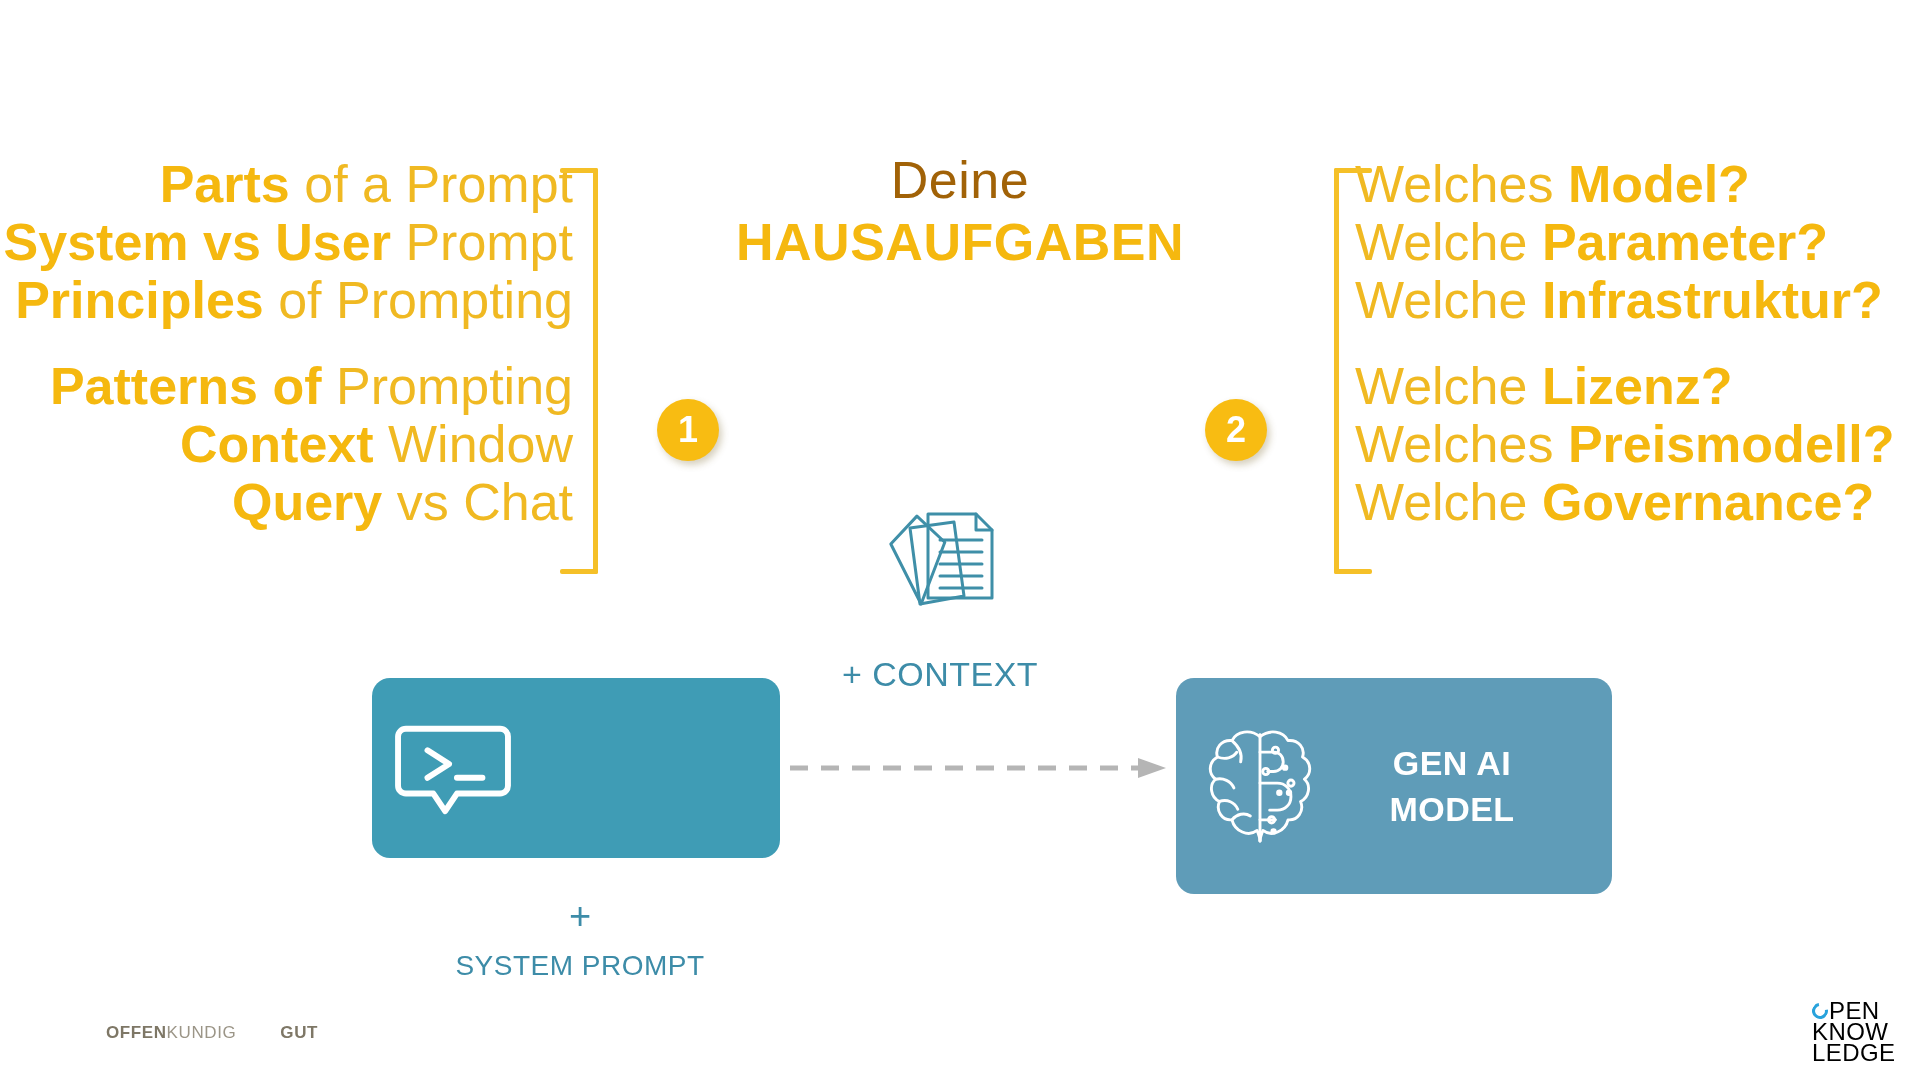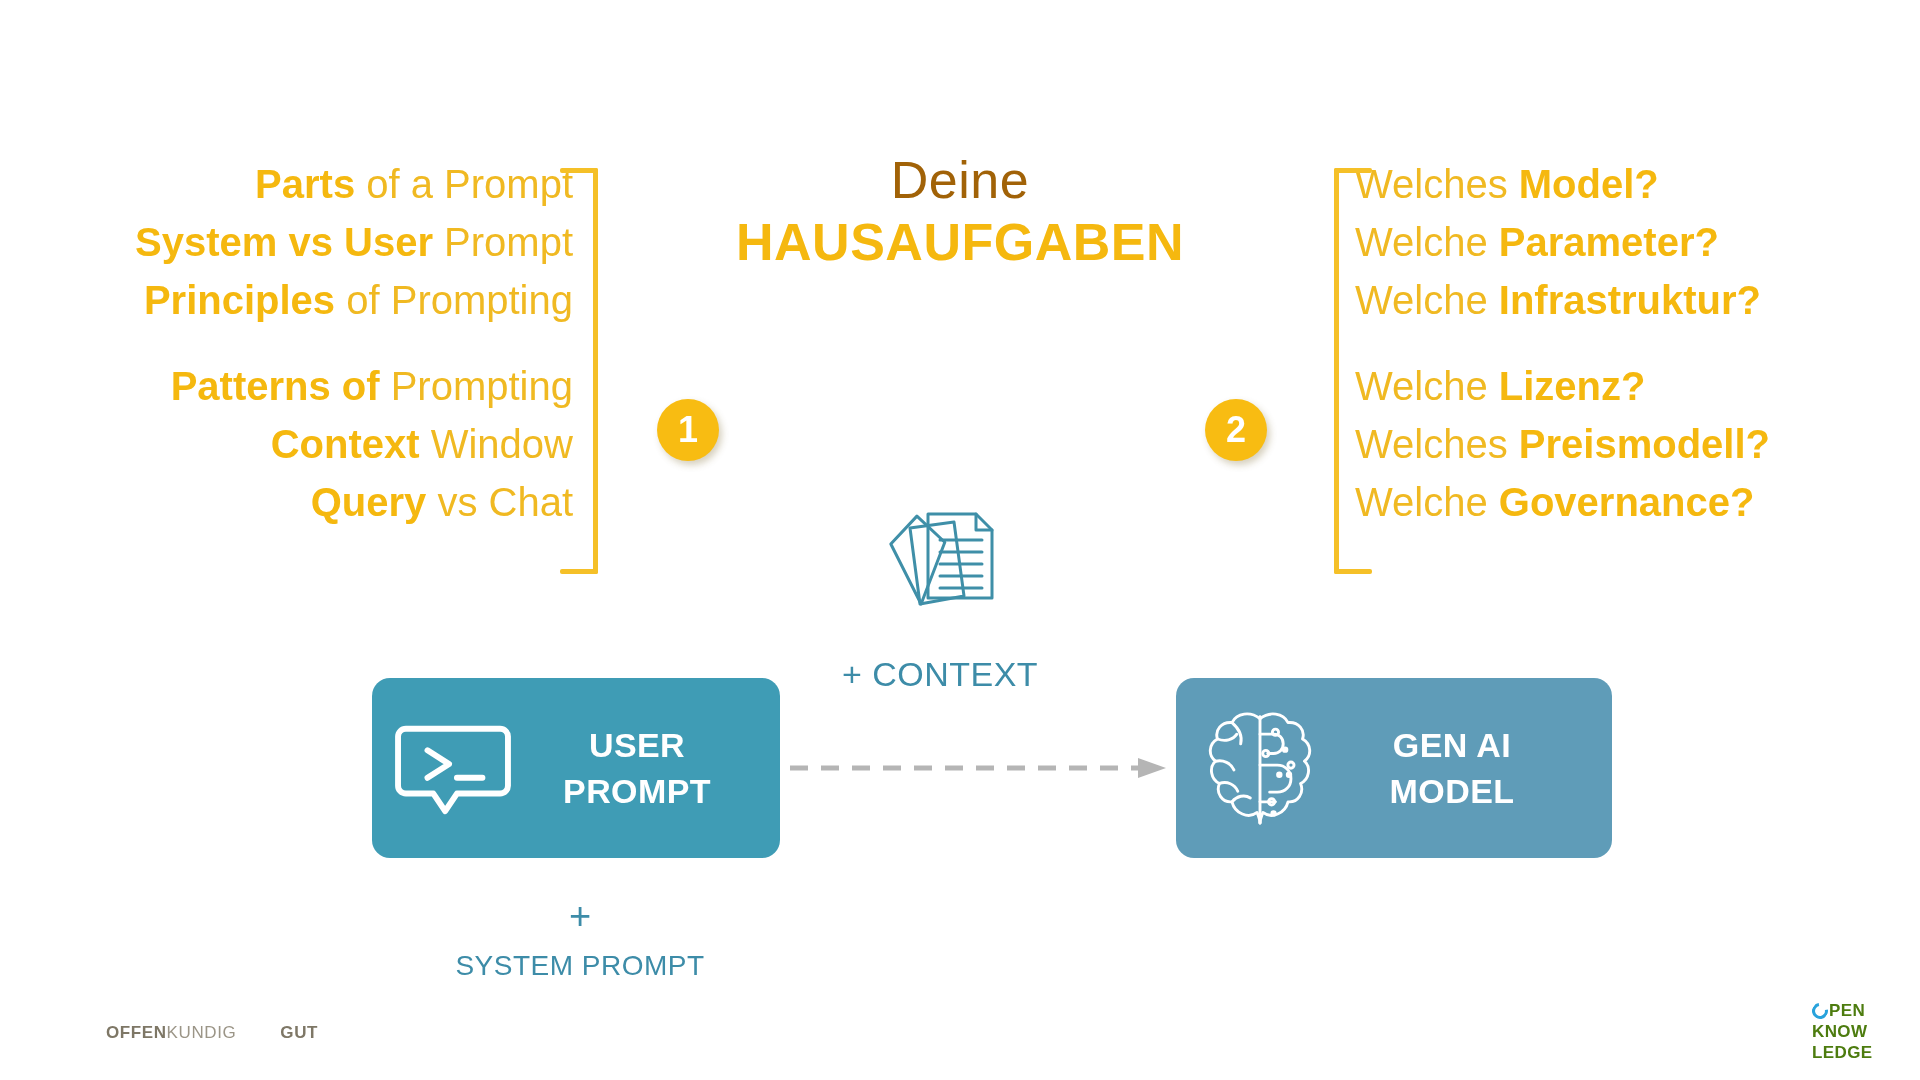--- a/index.html
+++ b/index.html
@@ -9,21 +9,21 @@
     font-family:"Liberation Sans", sans-serif;
     overflow:hidden;
     position:relative;
     color:#222;
   }
   .stage{position:absolute;inset:0;}
   .abs{position:absolute;}
 
   
   .col-line{
-    font-size:40px;
+    font-size:52px;
     line-height:58px;
     color:#f0b922;
     white-space:nowrap;
     font-weight:400;
   }
   .col-line b{font-weight:700;color:#f5b80f;}
   .left-col{left:0;width:595px;text-align:right;padding-right:22px;box-sizing:border-box;}
   .right-col{left:1355px;width:560px;text-align:left;}
   .gap-block{height:28px;}
 
@@ -72,21 +72,21 @@
     border-radius:18px;
     display:flex;align-items:center;
     box-sizing:border-box;
   }
   .nodebox .nb-icon{flex:0 0 auto;display:flex;align-items:center;justify-content:center;}
   .nodebox .nb-label{
     color:#ffffff;font-weight:700;font-size:34px;line-height:46px;
     text-align:center;flex:1 1 auto;letter-spacing:.4px;
   }
   #user-box{left:372px;top:678px;width:408px;height:180px;background:#3f9cb5;padding:0 18px 0 22px;}
-  #model-box{left:1176px;top:678px;width:436px;height:180px;background:#5f9cb8;padding:0 26px 0 26px;}
+  #model-box{left:1176px;top:678px;width:436px;height:216px;background:#5f9cb8;padding:0 26px 0 26px;}
 
   
   .arrow-wrap{left:790px;top:757px;width:380px;height:22px;}
 
   
   .plus-sign{
     left:400px;top:895px;width:360px;text-align:center;
     font-size:38px;color:#3d8ca8;
   }
   .sys-prompt{
@@ -95,22 +95,22 @@
   }
 
   
   .logo-okg{
     left:62px;top:1023px;font-size:17px;letter-spacing:.6px;color:#8a8372;white-space:nowrap;
   }
   .logo-okg .b{font-weight:700;color:#7e7766;margin-left:44px;}
   .logo-okg .l{font-weight:400;color:#9b9587;}
   .logo-ok{
     left:1812px;top:1000px;width:96px;
-    font-size:17px;line-height:21px;letter-spacing:.4px;
-    color:#4d7c0f;font-weight:700;
+    font-size:24px;line-height:21px;letter-spacing:.4px;
+    color:#000000;font-weight:400;
   }
   .logo-ok .row1{display:flex;align-items:center;}
   .logo-ok .oglyph{
     width:16px;height:16px;border:3.5px solid #29a3dc;border-radius:50%;
     border-top-color:transparent;transform:rotate(35deg);
     margin-right:1px;box-sizing:border-box;
   }
 </style>
 </head>
 <body>
@@ -197,24 +197,20 @@
   </div>
   <div class="abs ctx-label">+ CONTEXT</div>
 
   <div class="abs nodebox" id="user-box">
     <div class="nb-icon">
       <svg viewBox="0 0 120 108" width="118" height="106" fill="none" stroke="#ffffff" stroke-width="6" stroke-linecap="round" stroke-linejoin="round">
         <path d="M12 14 H108 A8 8 0 0 1 116 22 V72 A8 8 0 0 1 108 80 H64 L52 98 L40 80 H12 A8 8 0 0 1 4 72 V22 A8 8 0 0 1 12 14 Z"></path>
         <polyline points="34,36 56,50 34,64"></polyline>
         <line x1="64" y1="64" x2="90" y2="64"></line>
       </svg>
-    </div>
-    <div class="nb-label">
-      <span>USER</span><br>
-      <span>PROMPT</span>
     </div>
   </div>
 
   <div class="abs arrow-wrap">
     <svg viewBox="0 0 380 22" width="380" height="22">
       <line x1="0" y1="11" x2="348" y2="11" stroke="#b5b5b5" stroke-width="5" stroke-dasharray="18 13" stroke-linecap="butt"></line>
       <polygon points="348,1 376,11 348,21" fill="#b5b5b5"></polygon>
     </svg>
   </div>
 

